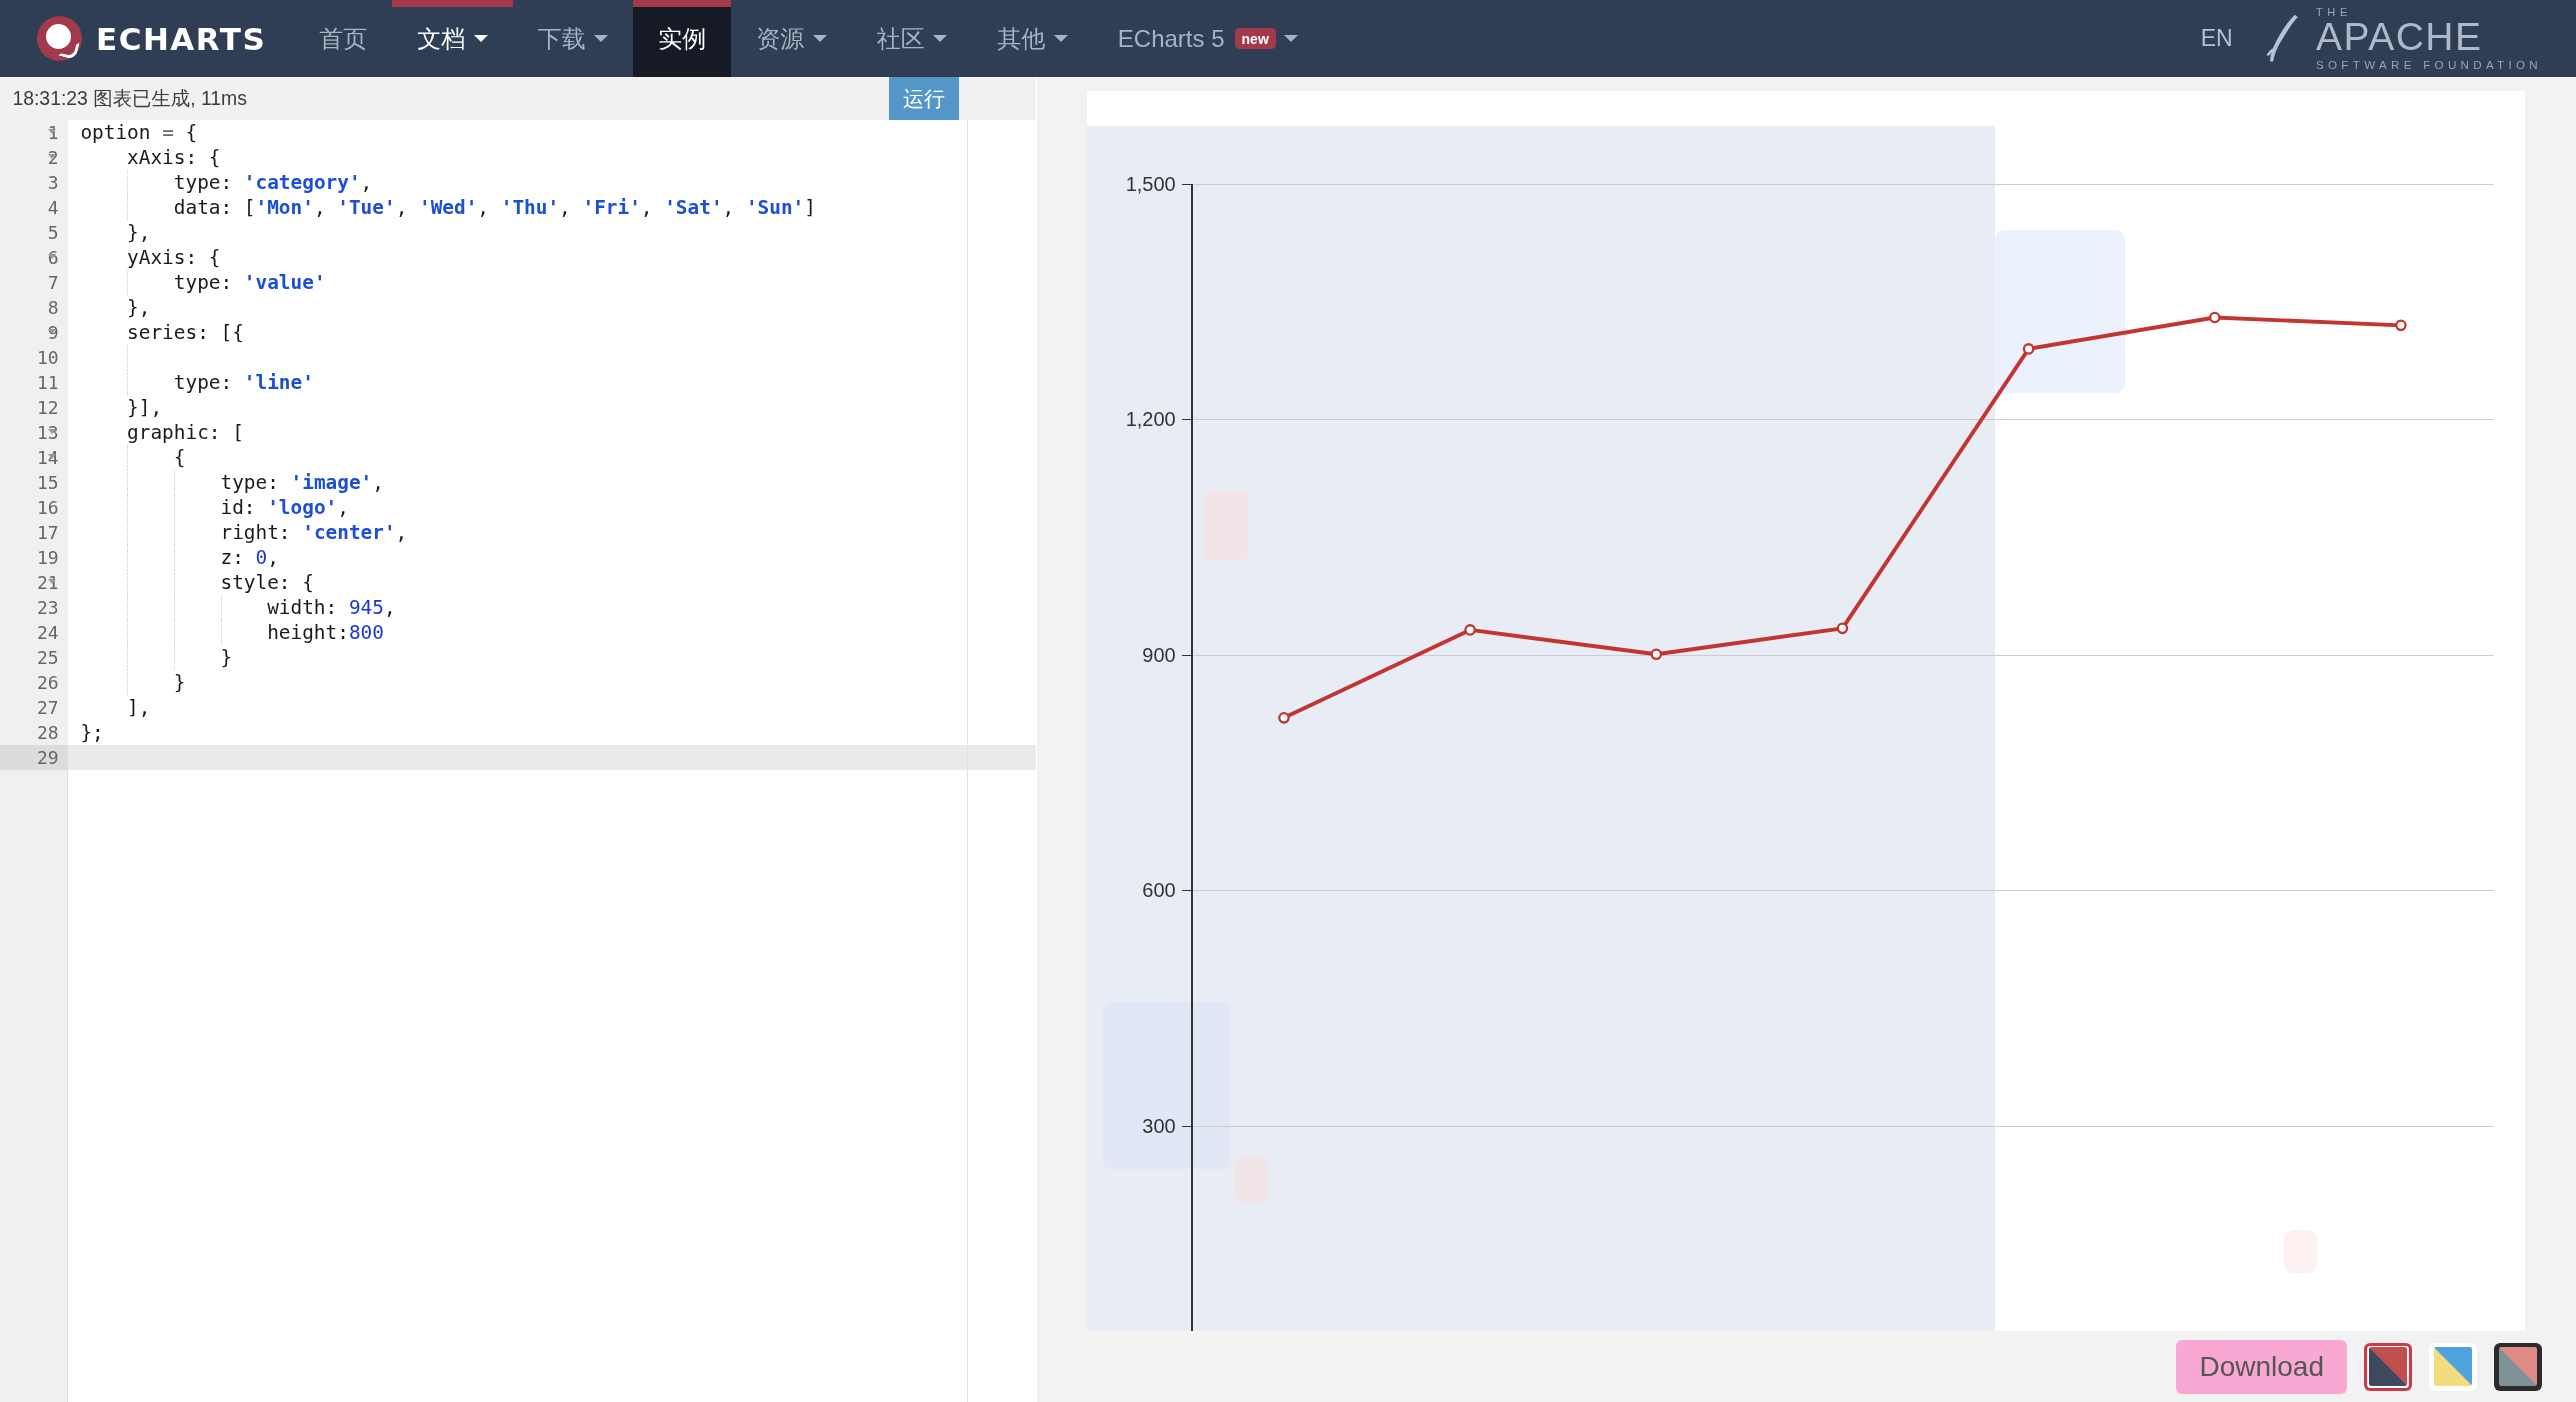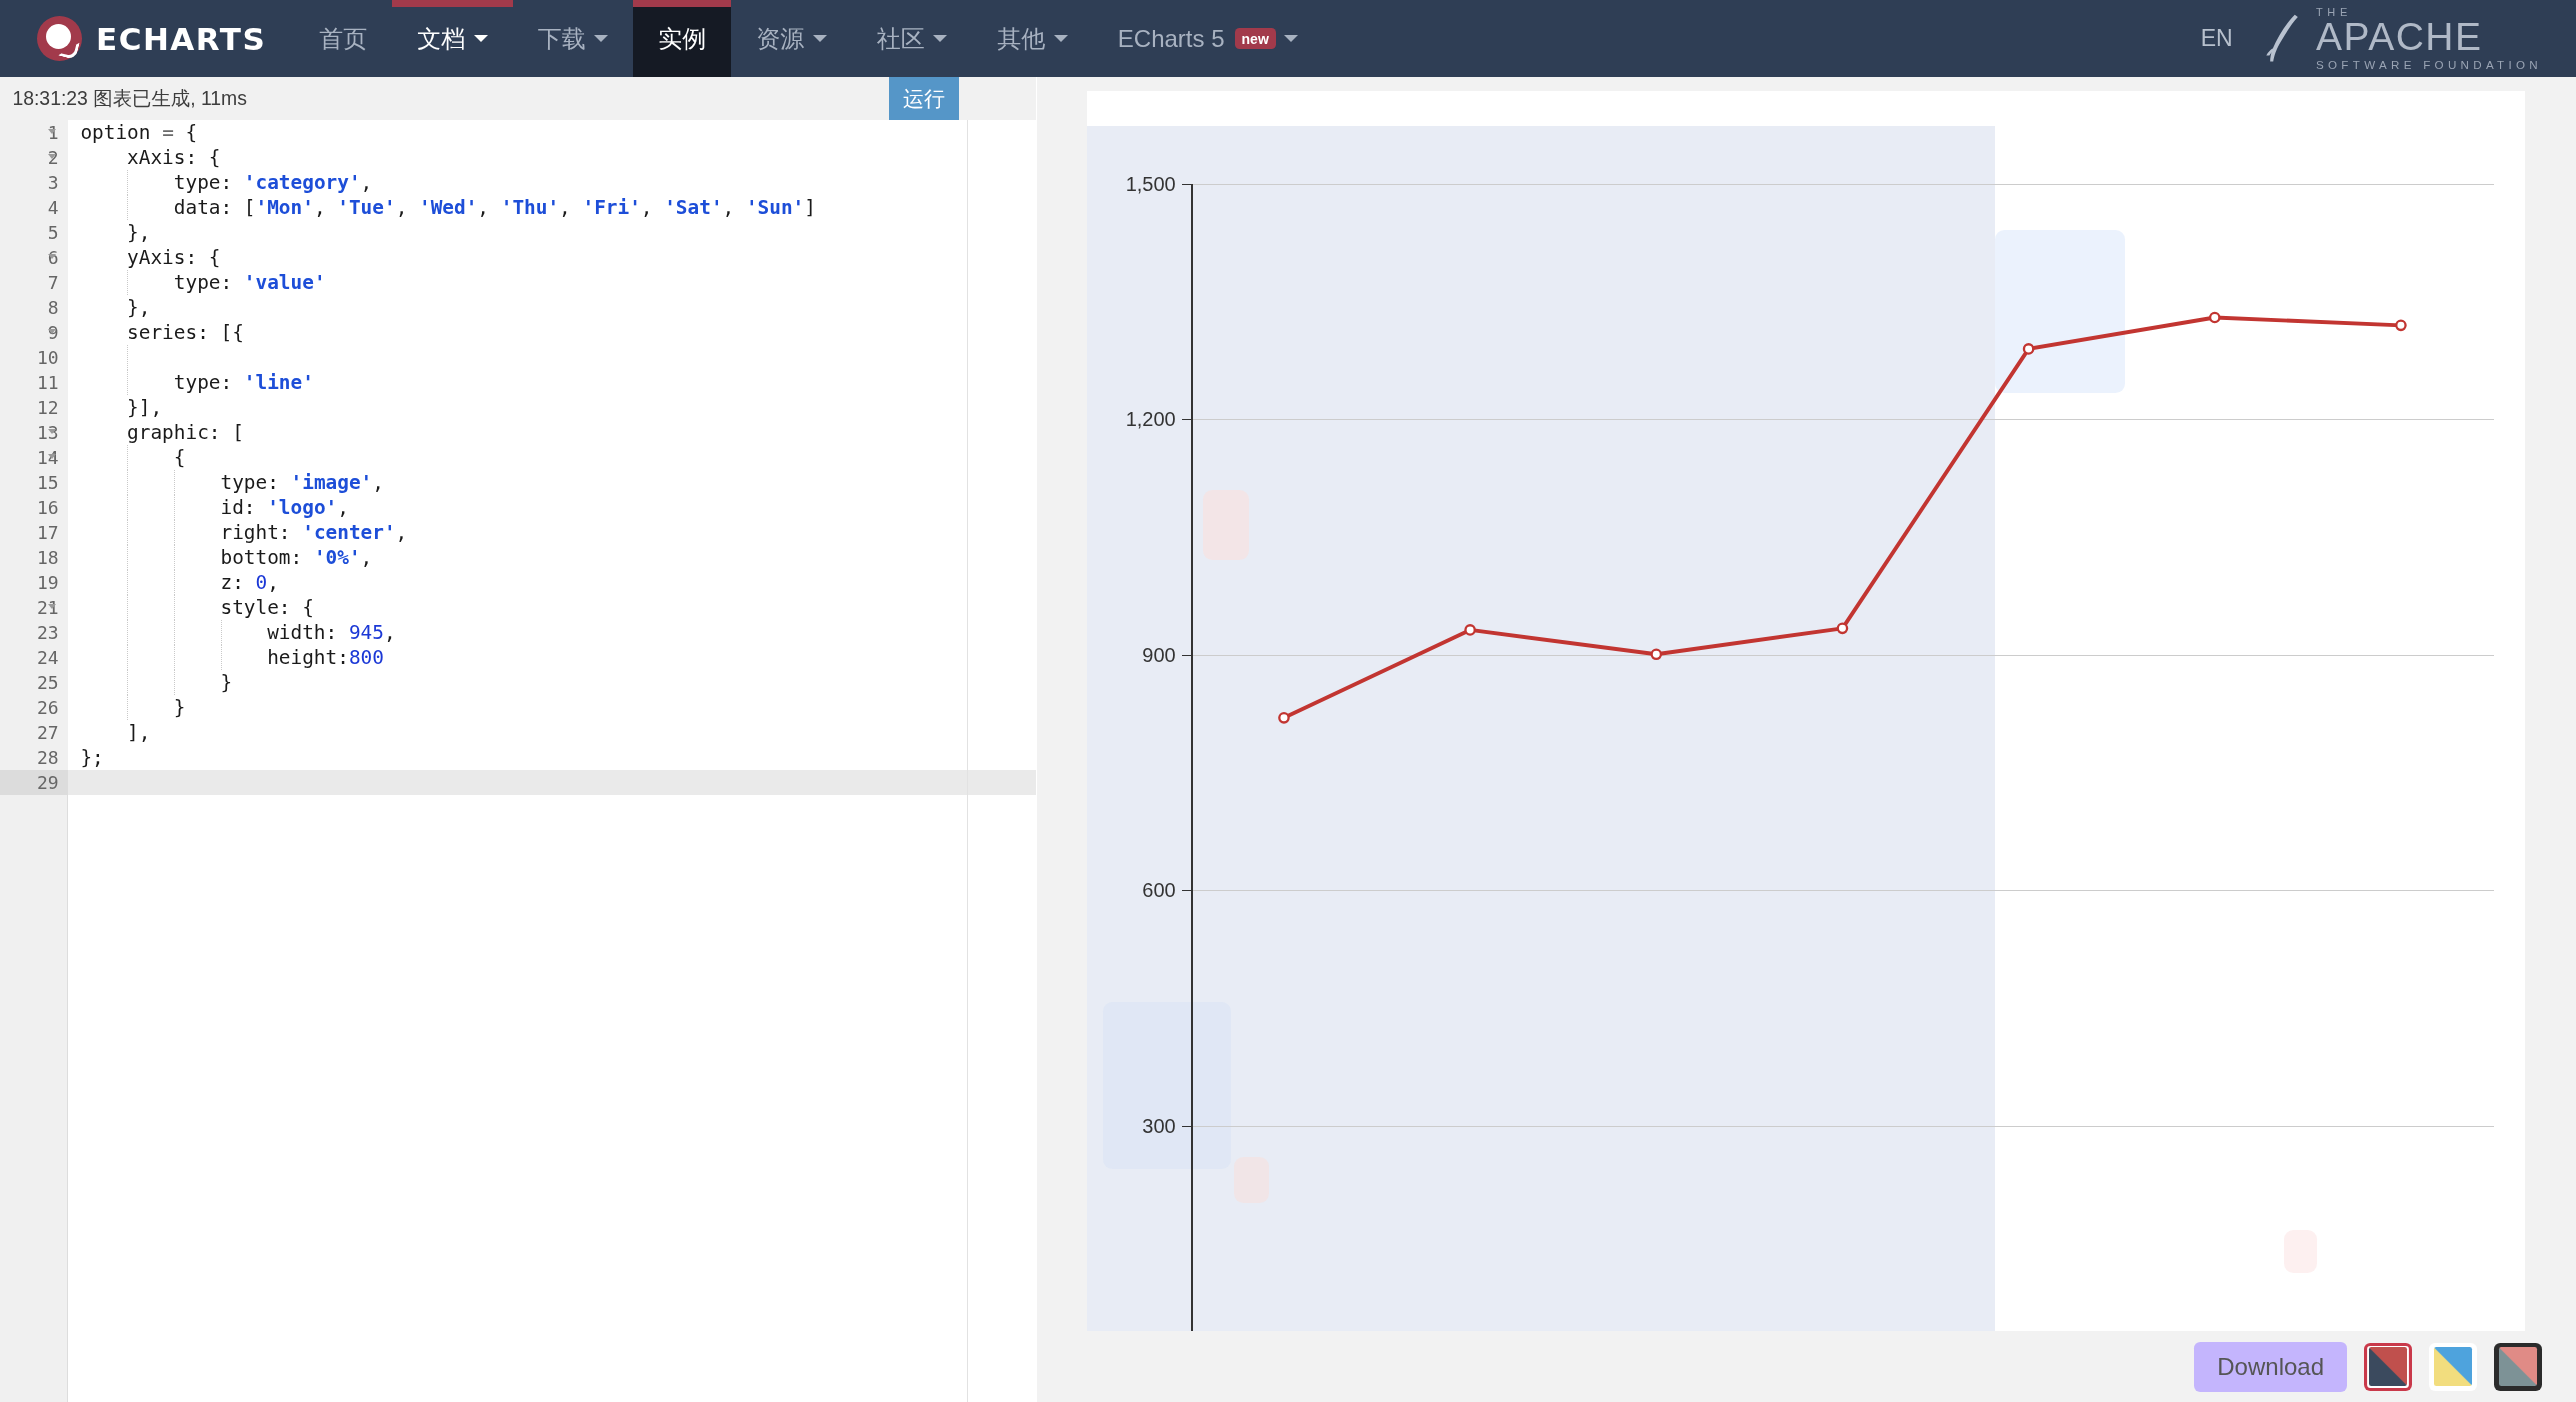--- a/index.html
+++ b/index.html
@@ -160,21 +160,21 @@
   #y-axis-line { position: absolute; width: 1.5px; background: #333; }
   #x-axis-line { position: absolute; height: 1.5px; background: #333; }
 
   
   #chart-toolbar {
     position: absolute; left: 1037px; bottom: 0; width: 1539px; height: 71px;
     background: #f2f2f2; display: flex; align-items: center;
     justify-content: flex-end; gap: 17px; padding-right: 34px;
   }
   #download-button {
-    background: #c4b5fd; color: #555; font-size: 24px;
+    background: #f9a8d4; color: #555; font-size: 28px;
     padding: 11px 23px; border-radius: 6.2px; cursor: pointer;
     font-family: "Liberation Sans", sans-serif;
   }
   .theme-swatch {
     width: 48px; height: 48px; border-radius: 6.2px; cursor: pointer;
     padding: 4.6px; display: block;
   }
   .theme-swatch .inner { width: 100%; height: 100%; border-radius: 2.3px; }
   .theme-swatch.sel { box-shadow: 0 0 0 3.1px #c9394a inset; background: #fff; }
   .theme-swatch.plain { background: #fff; }
@@ -254,21 +254,20 @@
         <div class="code-line"><div class="ln">8</div><div class="ctext">    },</div></div>
         <div class="code-line"><div class="ln">9</div><div class="fold"></div><div class="ctext">    series: [{</div></div>
         <div class="code-line"><div class="ln">10</div><div class="indent-guide" style="left: 127px;"></div></div>
         <div class="code-line"><div class="ln">11</div><div class="indent-guide" style="left: 127px;"></div><div class="ctext">        type: <span class="tok-str">'line'</span></div></div>
         <div class="code-line"><div class="ln">12</div><div class="ctext">    }],</div></div>
         <div class="code-line"><div class="ln">13</div><div class="fold"></div><div class="ctext">    graphic: [</div></div>
         <div class="code-line"><div class="ln">14</div><div class="fold"></div><div class="indent-guide" style="left: 127px;"></div><div class="ctext">        {</div></div>
         <div class="code-line"><div class="ln">15</div><div class="indent-guide" style="left: 127px;"></div><div class="indent-guide" style="left: 174px;"></div><div class="ctext">            type: <span class="tok-str">'image'</span>,</div></div>
         <div class="code-line"><div class="ln">16</div><div class="indent-guide" style="left: 127px;"></div><div class="indent-guide" style="left: 174px;"></div><div class="ctext">            id: <span class="tok-str">'logo'</span>,</div></div>
         <div class="code-line"><div class="ln">17</div><div class="indent-guide" style="left: 127px;"></div><div class="indent-guide" style="left: 174px;"></div><div class="ctext">            right: <span class="tok-str">'center'</span>,</div></div>
-        <div class="code-line"><div class="ln">18</div><div class="indent-guide" style="left: 127px;"></div><div class="indent-guide" style="left: 174px;"></div><div class="ctext">            bottom: <span class="tok-str">'0%'</span>,</div></div>
         <div class="code-line"><div class="ln">19</div><div class="indent-guide" style="left: 127px;"></div><div class="indent-guide" style="left: 174px;"></div><div class="ctext">            z: <span class="tok-num">0</span>,</div></div>
         <div class="code-line"><div class="ln">21</div><div class="fold"></div><div class="indent-guide" style="left: 127px;"></div><div class="indent-guide" style="left: 174px;"></div><div class="ctext">            style: {</div></div>
         <div class="code-line"><div class="ln">23</div><div class="indent-guide" style="left: 127px;"></div><div class="indent-guide" style="left: 174px;"></div><div class="indent-guide" style="left: 221px;"></div><div class="ctext">                width: <span class="tok-num">945</span>,</div></div>
         <div class="code-line"><div class="ln">24</div><div class="indent-guide" style="left: 127px;"></div><div class="indent-guide" style="left: 174px;"></div><div class="indent-guide" style="left: 221px;"></div><div class="ctext">                height:<span class="tok-num">800</span></div></div>
         <div class="code-line"><div class="ln">25</div><div class="indent-guide" style="left: 127px;"></div><div class="indent-guide" style="left: 174px;"></div><div class="ctext">            }</div></div>
         <div class="code-line"><div class="ln">26</div><div class="indent-guide" style="left: 127px;"></div><div class="ctext">        }</div></div>
         <div class="code-line"><div class="ln">27</div><div class="ctext">    ],</div></div>
         <div class="code-line"><div class="ln">28</div><div class="ctext">};</div></div>
         <div class="code-line cursor-line"><div class="ln">29</div><div class="ctext"></div></div>
       </div>

